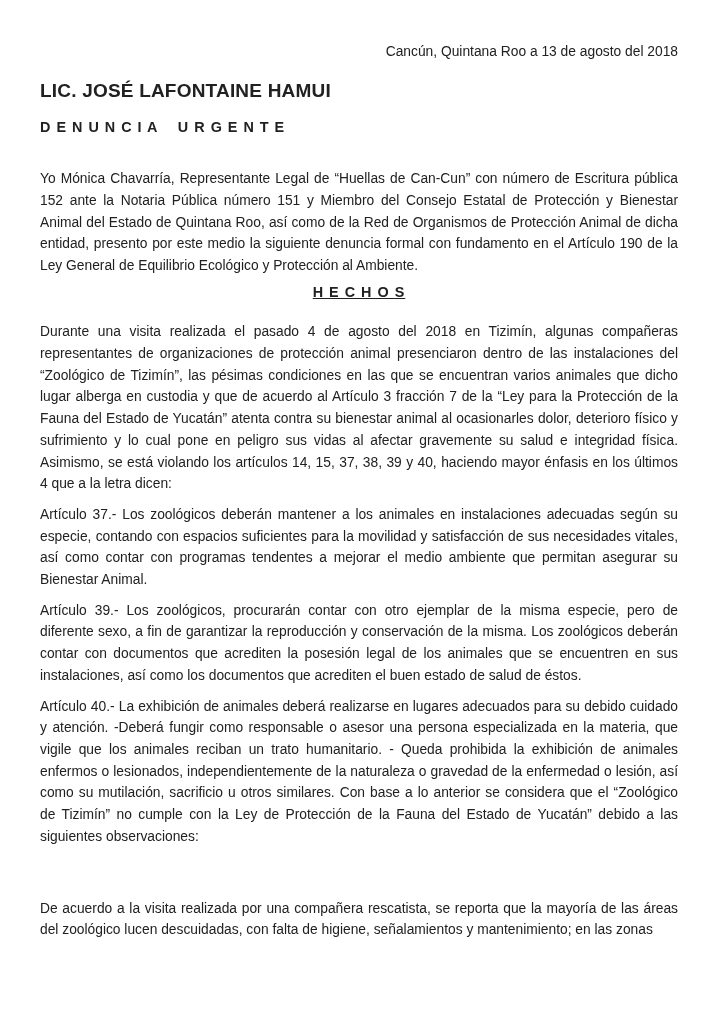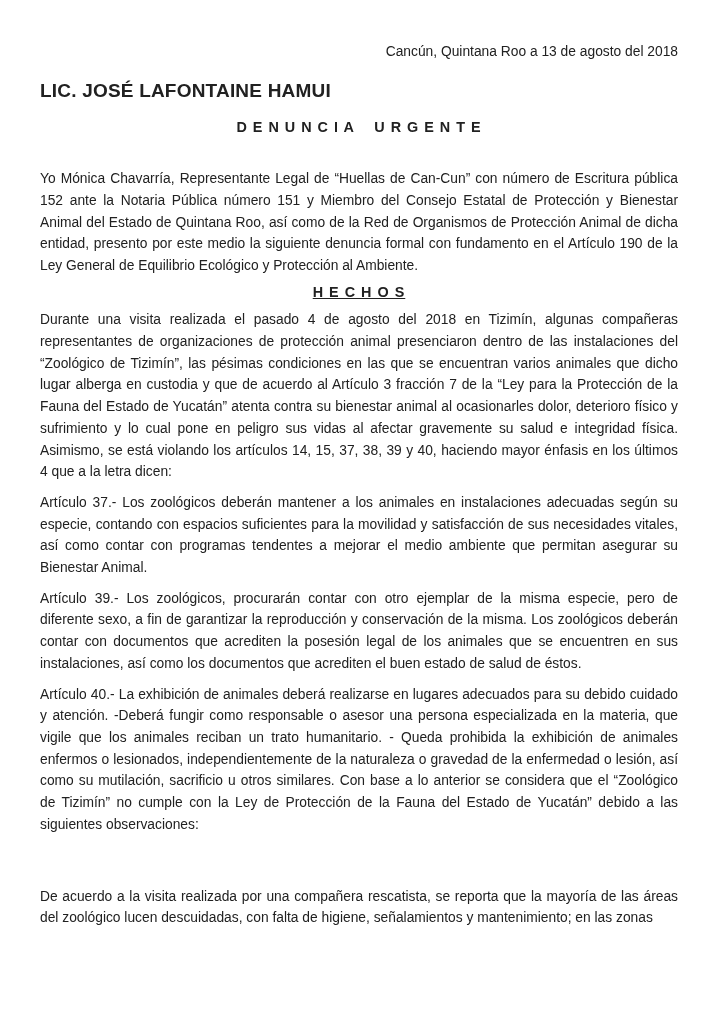--- a/index.html
+++ b/index.html
@@ -32,21 +32,20 @@
   }
   .recipient p {
     margin: 0;
     font-weight: 700;
     font-size: 19px;
     letter-spacing: 0.2px;
     white-space: pre;
   }
   .doc-title {
     margin: 16px 0 0 0;
-    text-align: center;
     font-weight: 700;
     font-size: 14.4px;
     letter-spacing: 1px;
     white-space: pre;
   }
   .body-par {
     margin: 0;
     margin-top: 9px;
     text-align: justify;
     text-justify: inter-word;
@@ -57,21 +56,21 @@
   .section-heading {
     margin: 5px 0 0 0;
     text-align: center;
     font-weight: 700;
     font-size: 14.4px;
     letter-spacing: 1px;
     white-space: pre;
     text-decoration: underline;
   }
   .after-heading {
-    margin-top: 6px;
+    margin-top: 18px;
   }
   .gap-before {
     margin-top: 50px;
   }
 </style>
 </head>
 <body>
 
 <div class="page">
 

